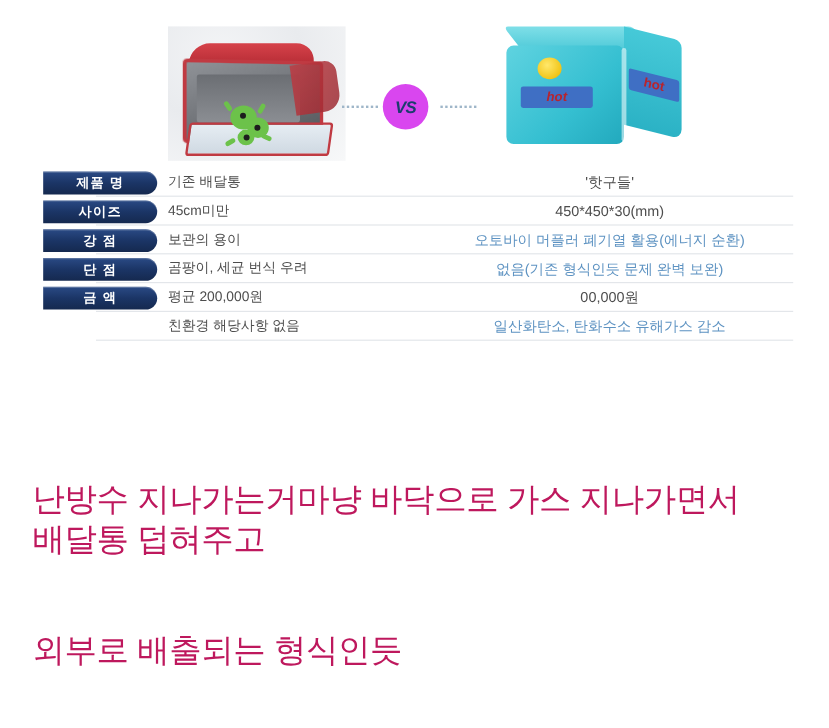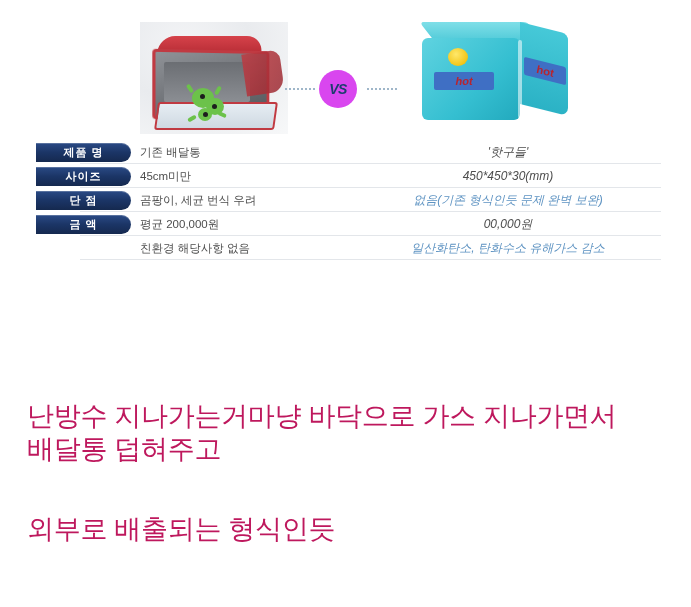--- a/index.html
+++ b/index.html
@@ -269,21 +269,20 @@
     white-space: nowrap;
   }
   .col-new {
     position: absolute;
     left: 348px;
     top: 3px;
     width: 320px;
     text-align: center;
     font-size: 12px;
     color: #4d4d4d;
-    font-style: italic;
     line-height: 18px;
     white-space: nowrap;
   }
   .col-new.accent { color: #5e93c2; }
   .col-new .small { font-size: 8.5px; }
 
   
   #post-body {
     position: absolute;
     left: 0;
@@ -292,21 +291,21 @@
   }
   .post-para {
     margin: 0 27px 0 27px;
     font-size: 27px;
     line-height: 33px;
     color: #be185d;
     letter-spacing: -0.3px;
     word-break: keep-all;
   }
   .post-para.second {
-    margin-top: 47px;
+    margin-top: 60px;
   }
 </style>
 </head>
 <body>
 
 <div id="infographic">
 
   <div class="hero">
 
     <div class="bag-photo">
@@ -351,20 +350,26 @@
         <div class="col-new">'핫구들'</div>
         <div class="rule"></div>
       </div>
       <div class="spec-row">
         <div class="pill">사이즈</div>
         <div class="col-old">45cm미만</div>
         <div class="col-new">450*450*30(mm)</div>
         <div class="rule"></div>
       </div>
       <div class="spec-row">
+        <div class="pill">강  점</div>
+        <div class="col-old">보관의 용이</div>
+        <div class="col-new accent">오토바이 머플러 폐기열 활용(에너지 순환)</div>
+        <div class="rule"></div>
+      </div>
+      <div class="spec-row">
         <div class="pill">단  점</div>
         <div class="col-old">곰팡이, 세균 번식 우려</div>
         <div class="col-new accent">없음(기존 형식인듯 문제 완벽 보완)</div>
         <div class="rule"></div>
       </div>
       <div class="spec-row">
         <div class="pill">금  액</div>
         <div class="col-old">평균 200,000원</div>
         <div class="col-new">00,000원</div>
         <div class="rule"></div>

